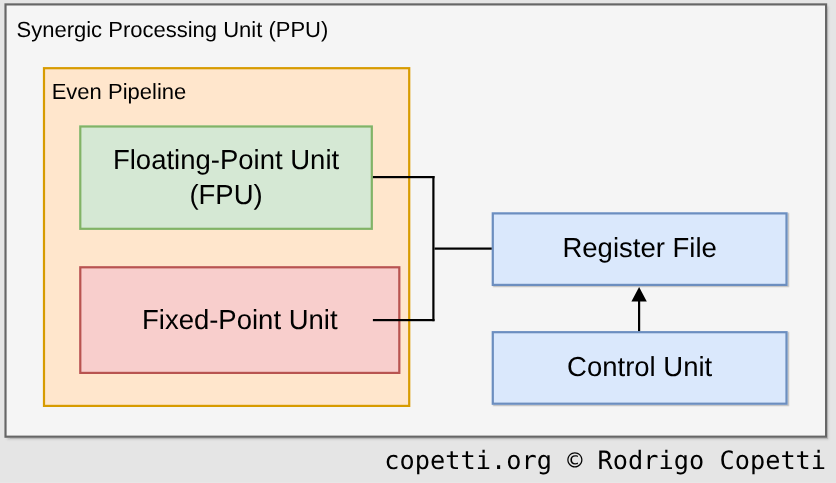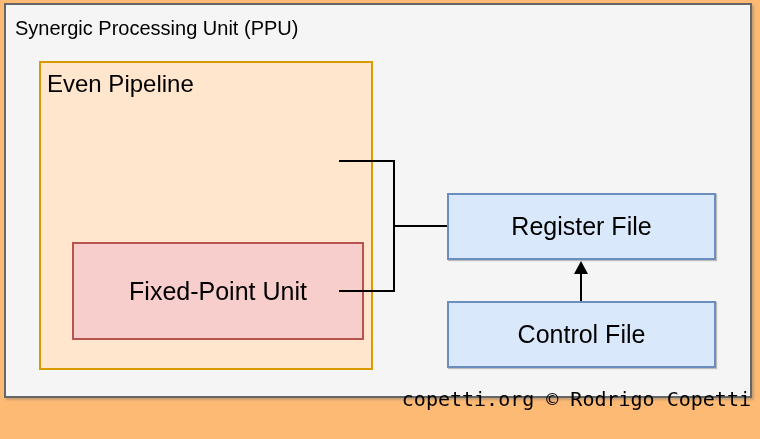--- a/index.html
+++ b/index.html
@@ -1,19 +1,19 @@
 <!DOCTYPE html>
 <html style="--outer-fill: #f5f5f5; --outer-stroke: #666666; --pipeline-fill: #ffe6cc; --pipeline-stroke: #d79b00; --fpu-fill: #d5e8d4; --fpu-stroke: #82b366; --fxu-fill: #f8cecc; --fxu-stroke: #b85450; --blue-fill: #dae8fc; --blue-stroke: #6c8ebf; --line-color: #000000;"><head>
 <meta charset="utf-8">
 <style>
   html, body { margin: 0; padding: 0; background: #ffffff; }
   .canvas {
     position: relative;
     width: 760px; height: 439px;
-    background: #fdba74;
+    background: #e5e5e5;
     font-family: "Liberation Sans", sans-serif;
     color: #000000;
     overflow: hidden;
   }
   .box { position: absolute; box-sizing: border-box; }
 
   .outer-box {
     left: 4px; top: 3px; width: 748px; height: 395px;
     background: var(--outer-fill);
     border: 2px solid var(--outer-stroke);
@@ -25,21 +25,21 @@
   }
 
   .pipeline-box {
     left: 39px; top: 61px; width: 334px; height: 309px;
     background: var(--pipeline-fill);
     border: 2px solid var(--pipeline-stroke);
     z-index: 1;
   }
   .pipeline-label {
     position: absolute; left: 6px; top: 9px;
-    font-size: 24px; line-height: 24px; white-space: nowrap;
+    font-size: 20px; line-height: 24px; white-space: nowrap;
   }
 
   .node {
     display: flex; flex-direction: column;
     align-items: center; justify-content: center;
     text-align: center;
     font-size: 25px; line-height: 31px;
     z-index: 2;
   }
   .fpu-box {
@@ -69,50 +69,54 @@
   .arrow-shaft { left: 580px; top: 273px; width: 2px;  height: 28px; }
   .arrow-head {
     position: absolute; left: 574px; top: 261px;
     width: 0; height: 0; z-index: 5;
     border-left: 7px solid transparent;
     border-right: 7px solid transparent;
     border-bottom: 13px solid var(--line-color);
   }
 
   .caption {
-    position: absolute; right: 9px; top: 386px;
+    position: absolute; right: 9px; top: 406px;
     font-family: "DejaVu Sans Mono", monospace;
-    font-size: 20px; line-height: 26px;
+    font-size: 23px; line-height: 26px;
     white-space: nowrap;
   }
 </style>
 </head>
 <body>
 
 <div class="canvas">
 
   <div class="box outer-box">
     <div class="outer-title">Synergic Processing Unit (PPU)</div>
   </div>
 
   <div class="box pipeline-box">
     <div class="pipeline-label">Even Pipeline</div>
   </div>
 
+  <div class="box node fpu-box">
+    <span>Floating-Point Unit</span>
+    <span>(FPU)</span>
+  </div>
 
   <div class="box node fxu-box">
     <span>Fixed-Point Unit</span>
   </div>
 
   <div class="box node register-box">
     <span>Register File</span>
   </div>
 
   <div class="box node control-box">
-    <span>Control File</span>
+    <span>Control Unit</span>
   </div>
 
   <div class="line conn-fpu-h"></div>
   <div class="line conn-fxu-h"></div>
   <div class="line conn-v"></div>
   <div class="line conn-mid-h"></div>
 
   <div class="line arrow-shaft"></div>
   <div class="arrow-head"></div>
 

